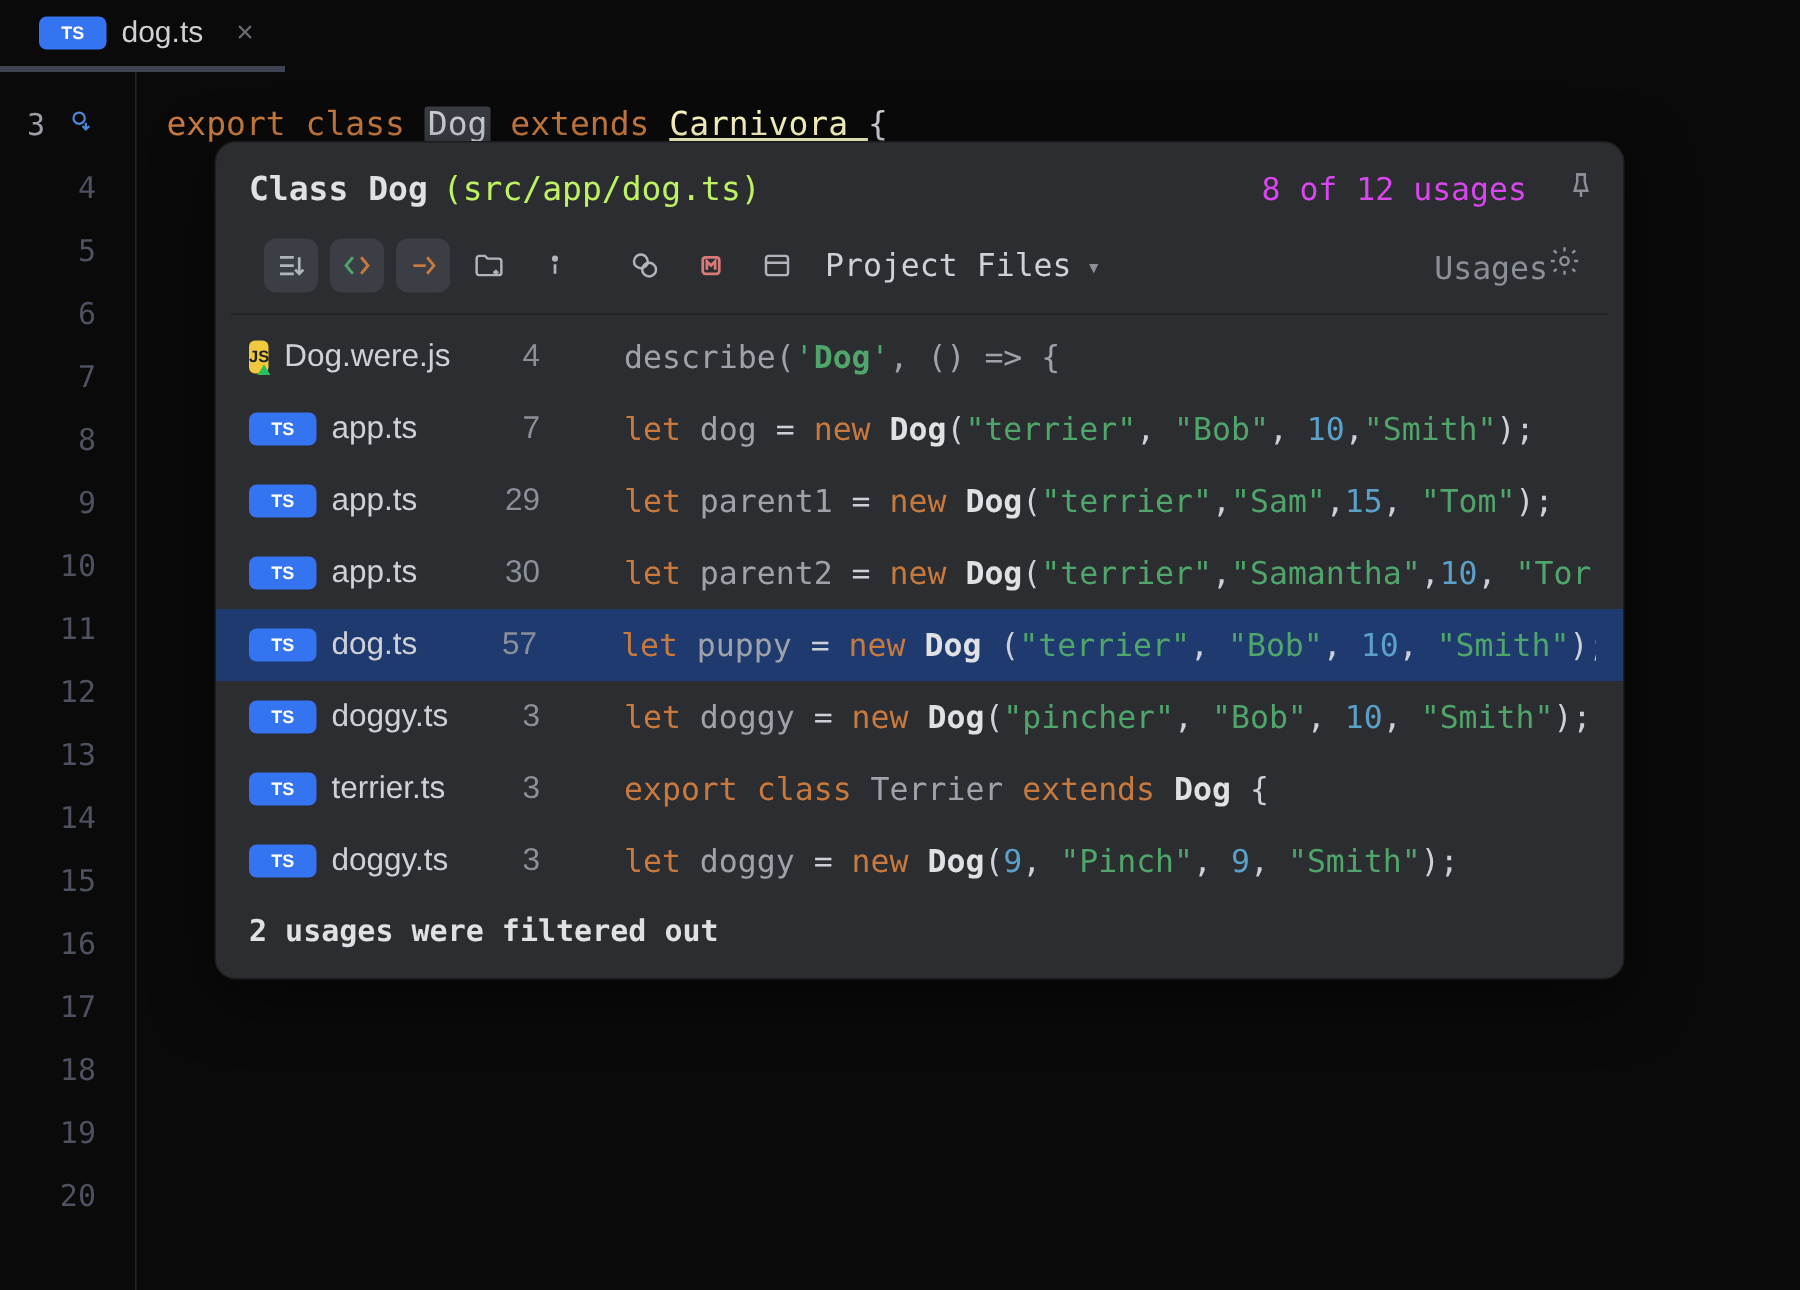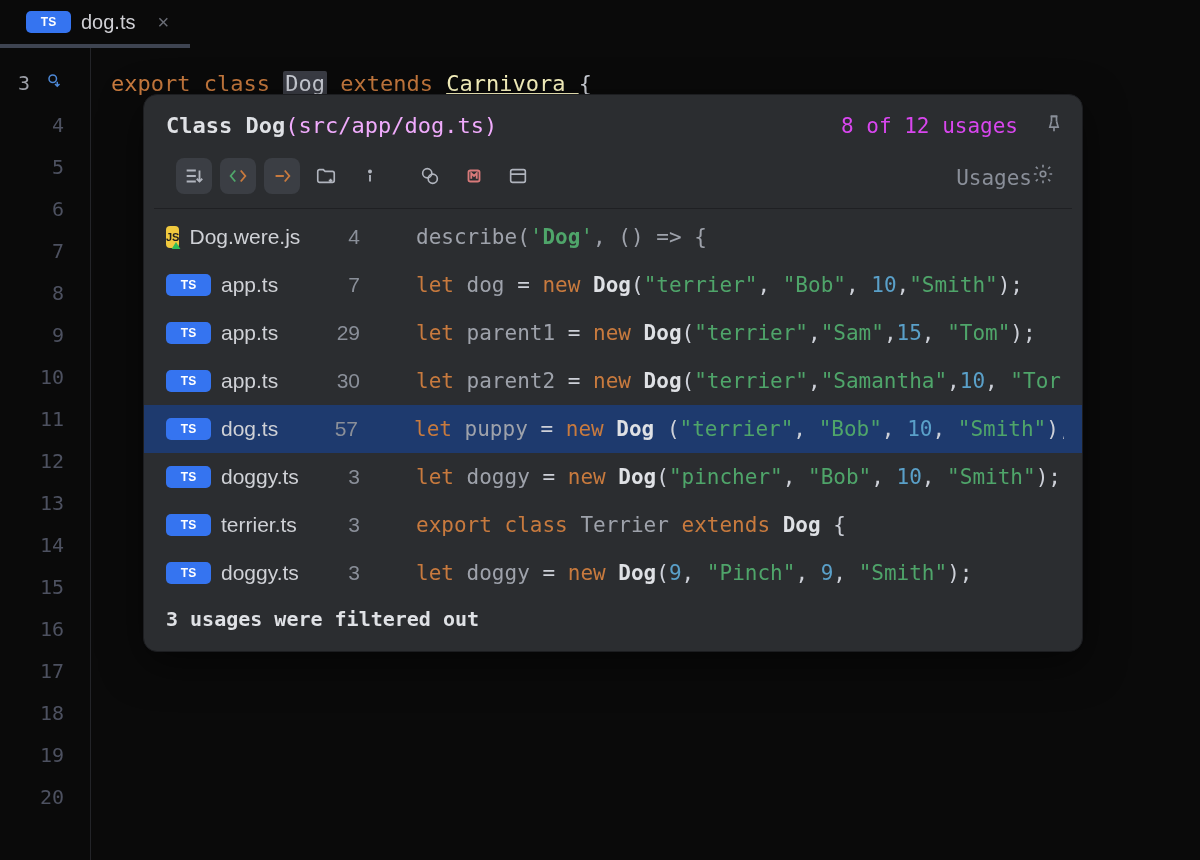--- a/index.html
+++ b/index.html
@@ -109,21 +109,21 @@
     border-radius: 14px;
     box-shadow: 0 12px 40px rgba(0,0,0,0.5);
     overflow: hidden;
   }
   .popup-header {
     display: flex;
     align-items: center;
     padding: 18px 18px 14px 22px;
   }
   .popup-title { font-size: 22px; font-weight: 700; color: #dfe1e5; }
-  .popup-path { font-size: 22px; color: #f0abfc; }
+  .popup-path { font-size: 22px; color: #bef264; margin-left: 10px; }
   .popup-count { margin-left: auto; font-size: 21px; color: #d946ef; }
   .pin-icon { color: #8a8f99; margin-left: 26px; cursor: pointer; }
 
   .popup-toolbar {
     display: flex;
     align-items: center;
     padding: 6px 18px 14px 22px;
     gap: 8px;
     border-bottom: 1px solid #1f2023;
     margin: 0 10px;
@@ -318,20 +318,24 @@
               <rect x="6" y="6" width="12" height="12" rx="2"></rect>
               <path d="M9 15v-6l3 3 3-3v6"></path>
             </svg>
         </span>
         <span class="tb-btn">
           <svg viewBox="0 0 24 24" fill="none" stroke="currentColor" stroke-width="1.8">
               <rect x="4" y="5" width="16" height="14" rx="2"></rect>
               <path d="M4 10h16"></path>
             </svg>
         </span>
+        <span class="scope-drop">
+          <span>Project Files</span>
+          <span class="chev">▾</span>
+        </span>
         <div class="tb-right">
           <span class="usages-lbl">Usages</span>
           <span class="gear">
             <svg width="22" height="22" viewBox="0 0 24 24" fill="none" stroke="currentColor" stroke-width="1.8">
                 <circle cx="12" cy="12" r="3"></circle>
                 <path d="M12 2v3M12 19v3M4.2 4.2l2.1 2.1M17.7 17.7l2.1 2.1M2 12h3M19 12h3M4.2 19.8l2.1-2.1M17.7 6.3l2.1-2.1"></path>
               </svg>
           </span>
         </div>
       </div>
@@ -396,17 +400,17 @@
           <div class="prow">
             <span class="fname">
               <span class="ts-badge">TS</span>
               <span>doggy.ts</span>
             </span>
             <span class="num">3</span>
             <span class="code"><span class="c-kw">let </span><span class="c-id">doggy </span><span class="c-punc">= </span><span class="c-new">new </span><span class="c-bold">Dog</span><span class="c-punc">(</span><span class="c-num">9</span><span class="c-punc">, </span><span class="c-str">"Pinch"</span><span class="c-punc">, </span><span class="c-num">9</span><span class="c-punc">, </span><span class="c-str">"Smith"</span><span class="c-punc">);</span></span>
           </div>
         </div>
 
-      <div class="popup-footer">3 usages were filtered out</div>
+      <div class="popup-footer">2 usages were filtered out</div>
     </div>
 
   </div>
 </div>
 
 </body></html>

